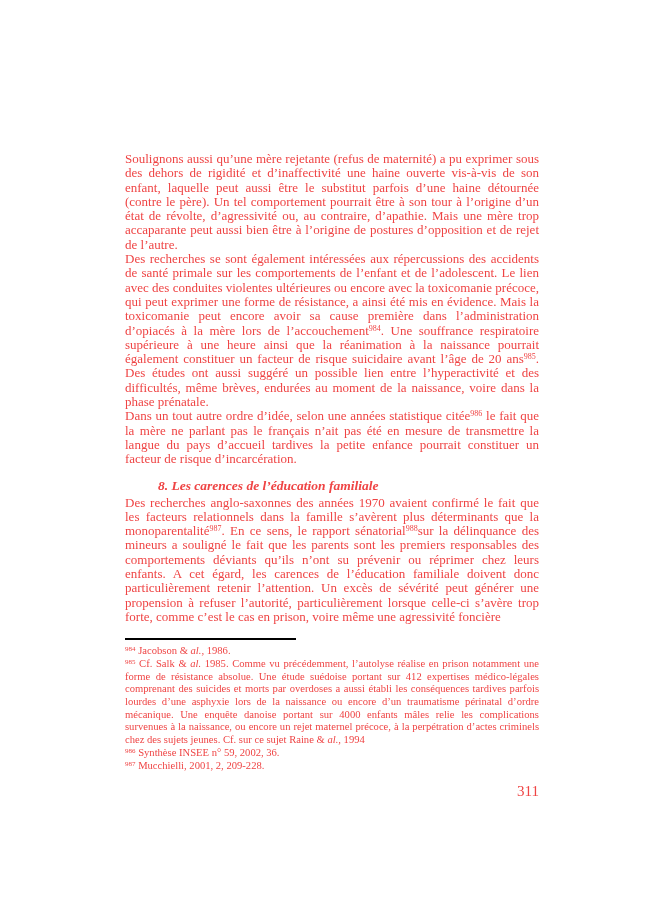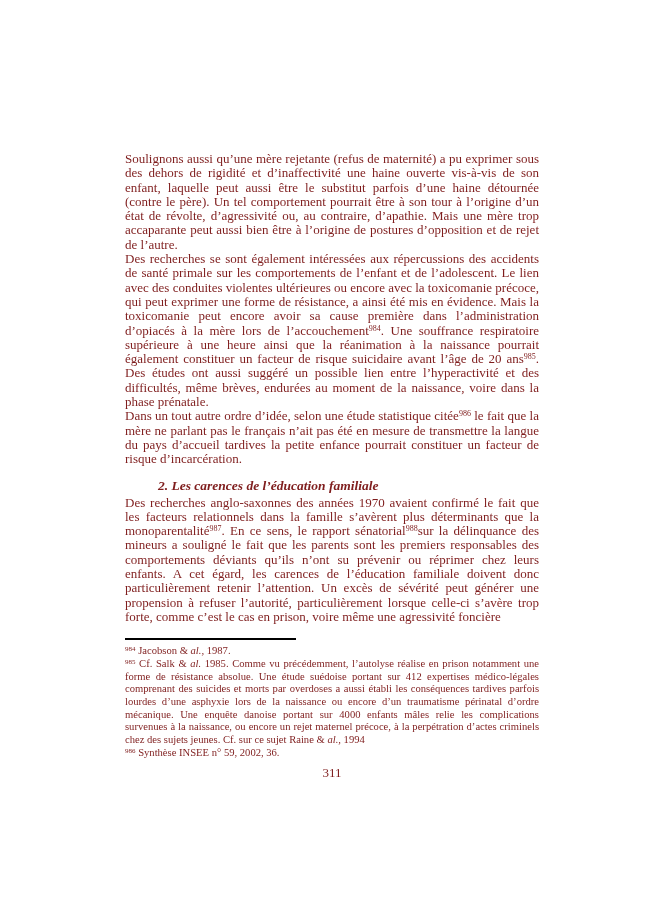--- a/index.html
+++ b/index.html
@@ -5,21 +5,21 @@
   html, body {
     margin: 0;
     padding: 0;
     background: #ffffff;
   }
   .page {
     position: relative;
     width: 650px;
     height: 920px;
     background: #ffffff;
-    color: #7f1d1d;
+    color: #ef4444;
     font-family: "Liberation Serif", "DejaVu Serif", serif;
     overflow: hidden;
   }
   .text-block {
     position: absolute;
     left: 125px;
     top: 152px;
     width: 414px;
   }
   .body-para {
@@ -55,46 +55,47 @@
     line-height: 12.7px;
     text-align: justify;
     text-justify: inter-word;
   }
   .footnote sup {
     font-size: 7px;
     line-height: 0;
     vertical-align: 3px;
   }
   .page-number {
-    margin-top: 5px;
-    text-align: center;
-    font-size: 13px;
+    margin-top: 12px;
+    text-align: right;
+    font-size: 15px;
     line-height: 15px;
   }
 </style>
 </head>
 <body>
 
 <div class="page">
   <main class="text-block">
 
     <p class="body-para"><span>Soulignons aussi qu’une mère rejetante (refus de maternité) a pu exprimer sous des dehors de rigidité et d’inaffectivité une haine ouverte vis-à-vis de son enfant, laquelle peut aussi être le substitut parfois d’une haine détournée (contre le père). Un tel comportement pourrait être à son tour à l’origine d’un état de révolte, d’agressivité ou, au contraire, d’apathie. Mais une mère trop accaparante peut aussi bien être à l’origine de postures d’opposition et de rejet de l’autre.</span></p>
 
     <p class="body-para"><span>Des recherches se sont également intéressées aux répercussions des accidents de santé primale sur les comportements de l’enfant et de l’adolescent. Le lien avec des conduites violentes ultérieures ou encore avec la toxicomanie précoce, qui peut exprimer une forme de résistance, a ainsi été mis en évidence. Mais la toxicomanie peut encore avoir sa cause première dans l’administration d’opiacés à la mère lors de l’accouchement</span><sup>984</sup><span>. Une souffrance respiratoire supérieure à une heure ainsi que la réanimation à la naissance pourrait également constituer un facteur de risque suicidaire avant l’âge de 20 ans</span><sup>985</sup><span>. Des études ont aussi suggéré un possible lien entre l’hyperactivité et des difficultés, même brèves, endurées au moment de la naissance, voire dans la phase prénatale.</span></p>
 
-    <p class="body-para"><span>Dans un tout autre ordre d’idée, selon une étude statistique citée</span><sup>986</sup><span> le fait que la mère ne parlant pas le français n’ait pas été en mesure de transmettre la langue du pays d’accueil tardives la petite enfance pourrait constituer un facteur de risque d’incarcération.</span></p>
+    <p class="body-para"><span>Dans un tout autre ordre d’idée, selon une années statistique citée</span><sup>986</sup><span> le fait que la mère ne parlant pas le français n’ait pas été en mesure de transmettre la langue du pays d’accueil tardives la petite enfance pourrait constituer un facteur de risque d’incarcération.</span></p>
 
-    <h3 class="section-heading">2. Les carences de l’éducation familiale</h3>
+    <h3 class="section-heading">8. Les carences de l’éducation familiale</h3>
 
     <p class="body-para"><span>Des recherches anglo-saxonnes des années 1970 avaient confirmé le fait que les facteurs relationnels dans la famille s’avèrent plus déterminants que la monoparentalité</span><sup>987</sup><span>. En ce sens, le rapport sénatorial</span><sup>988</sup><span>sur la délinquance des mineurs a souligné le fait que les parents sont les premiers responsables des comportements déviants qu’ils n’ont su prévenir ou réprimer chez leurs enfants. A cet égard, les carences de l’éducation familiale doivent donc particulièrement retenir l’attention. Un excès de sévérité peut générer une propension à refuser l’autorité, particulièrement lorsque celle-ci s’avère trop forte, comme c’est le cas en prison, voire même une agressivité foncière</span></p>
 
     <div class="footnote-sep"></div>
 
     <section class="footnotes">
-      <p class="footnote"><sup>984</sup><span> Jacobson &amp; </span><span style="font-style: italic;">al.,</span><span> 1987.</span></p>
+      <p class="footnote"><sup>984</sup><span> Jacobson &amp; </span><span style="font-style: italic;">al.,</span><span> 1986.</span></p>
       <p class="footnote"><sup>985</sup><span> Cf. Salk &amp; </span><span style="font-style: italic;">al.</span><span> 1985. Comme vu précédemment, l’autolyse réalise en prison notamment une forme de résistance absolue. Une étude suédoise portant sur 412 expertises médico-légales comprenant des suicides et morts par overdoses a aussi établi les conséquences tardives parfois lourdes d’une asphyxie lors de la naissance ou encore d’un traumatisme périnatal d’ordre mécanique. Une enquête danoise portant sur 4000 enfants mâles relie les complications survenues à la naissance, ou encore un rejet maternel précoce, à la perpétration d’actes criminels chez des sujets jeunes. Cf. sur ce sujet Raine &amp; </span><span style="font-style: italic;">al.,</span><span> 1994</span></p>
       <p class="footnote"><sup>986</sup><span> Synthèse INSEE n° 59, 2002, 36.</span></p>
+      <p class="footnote"><sup>987</sup><span> Mucchielli, 2001, 2, 209-228.</span></p>
     </section>
 
     <div class="page-number">311</div>
 
   </main>
 </div>
 
 </body></html>

